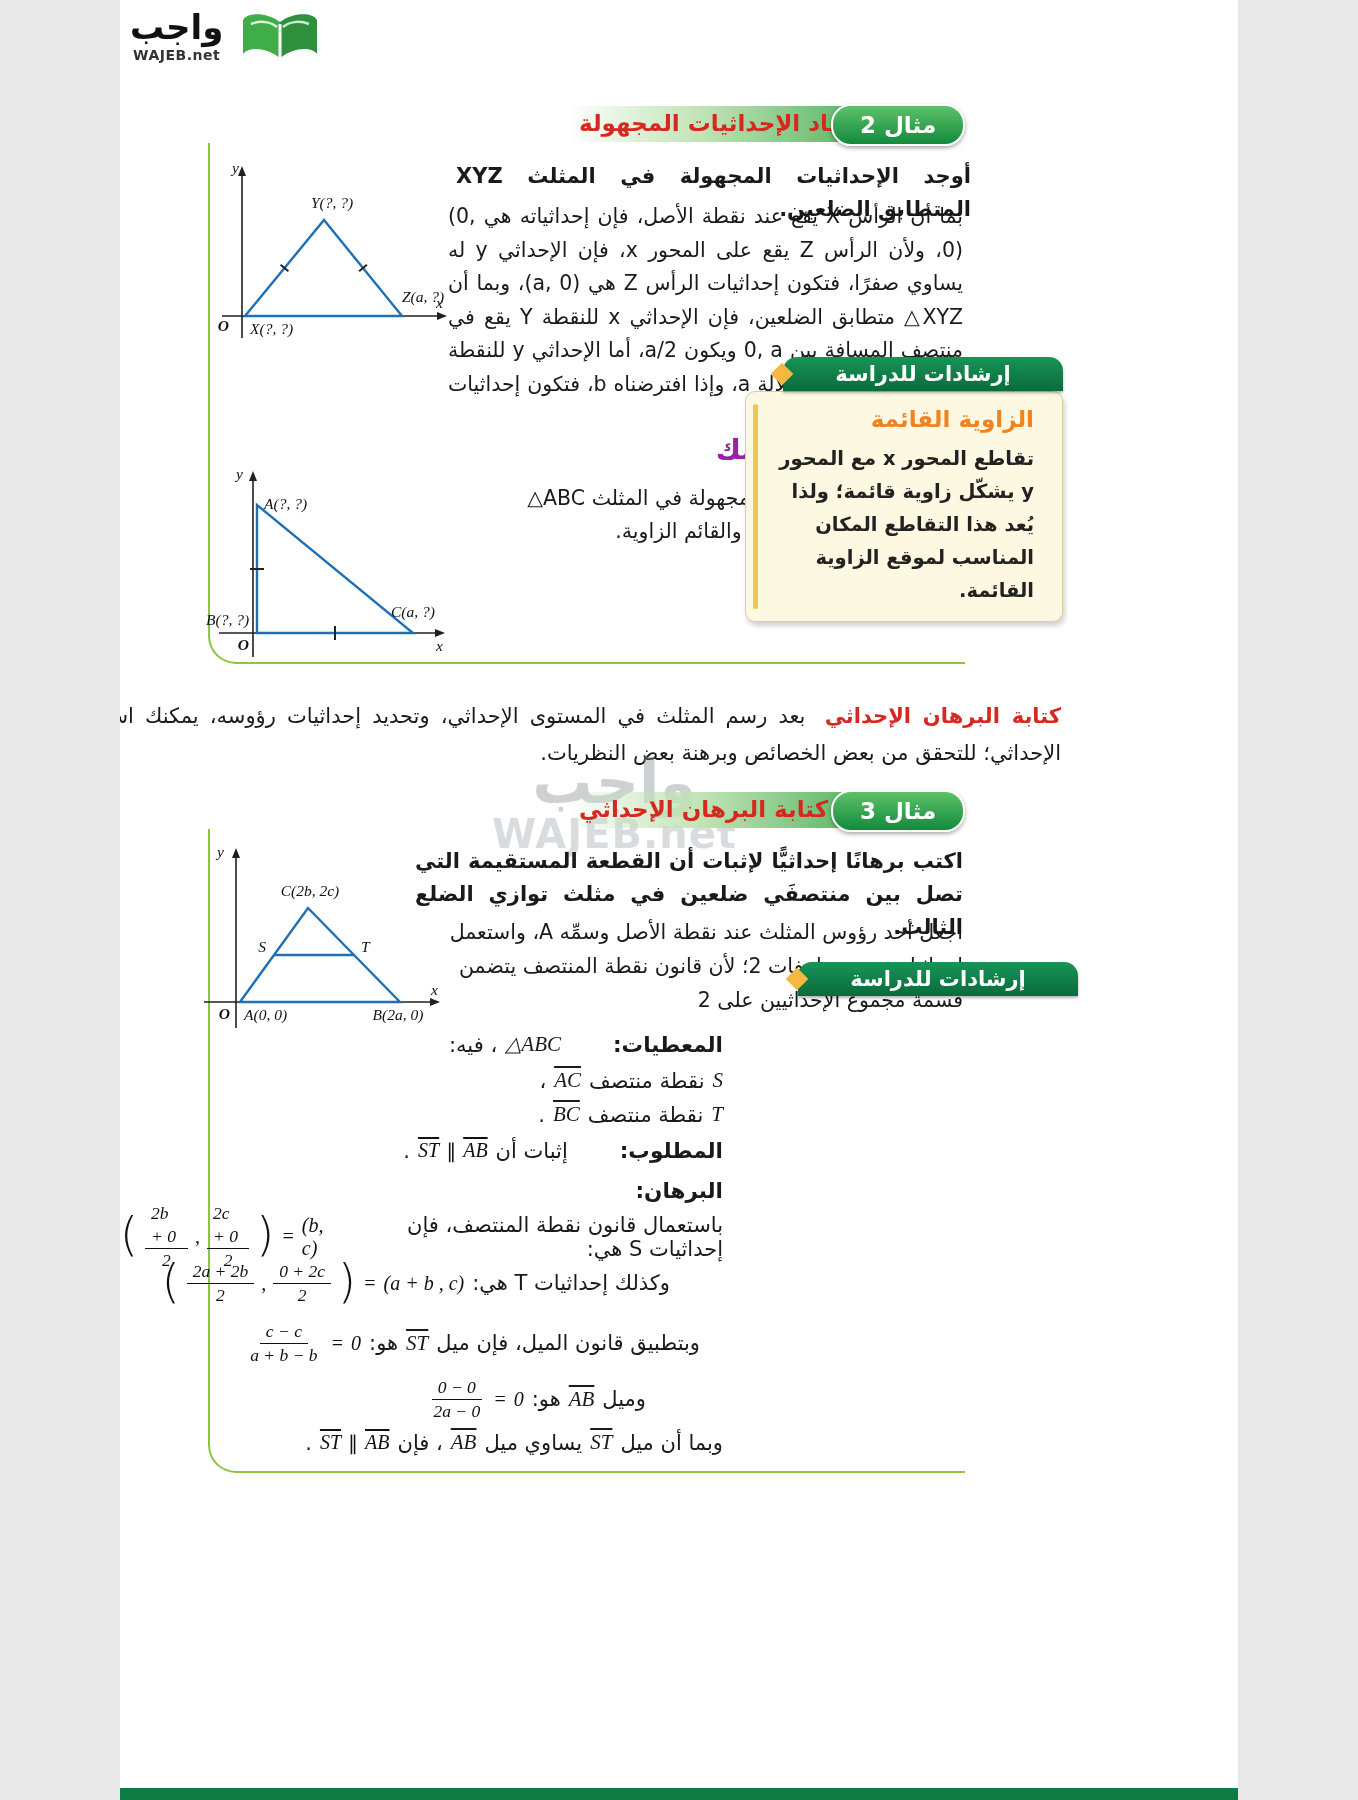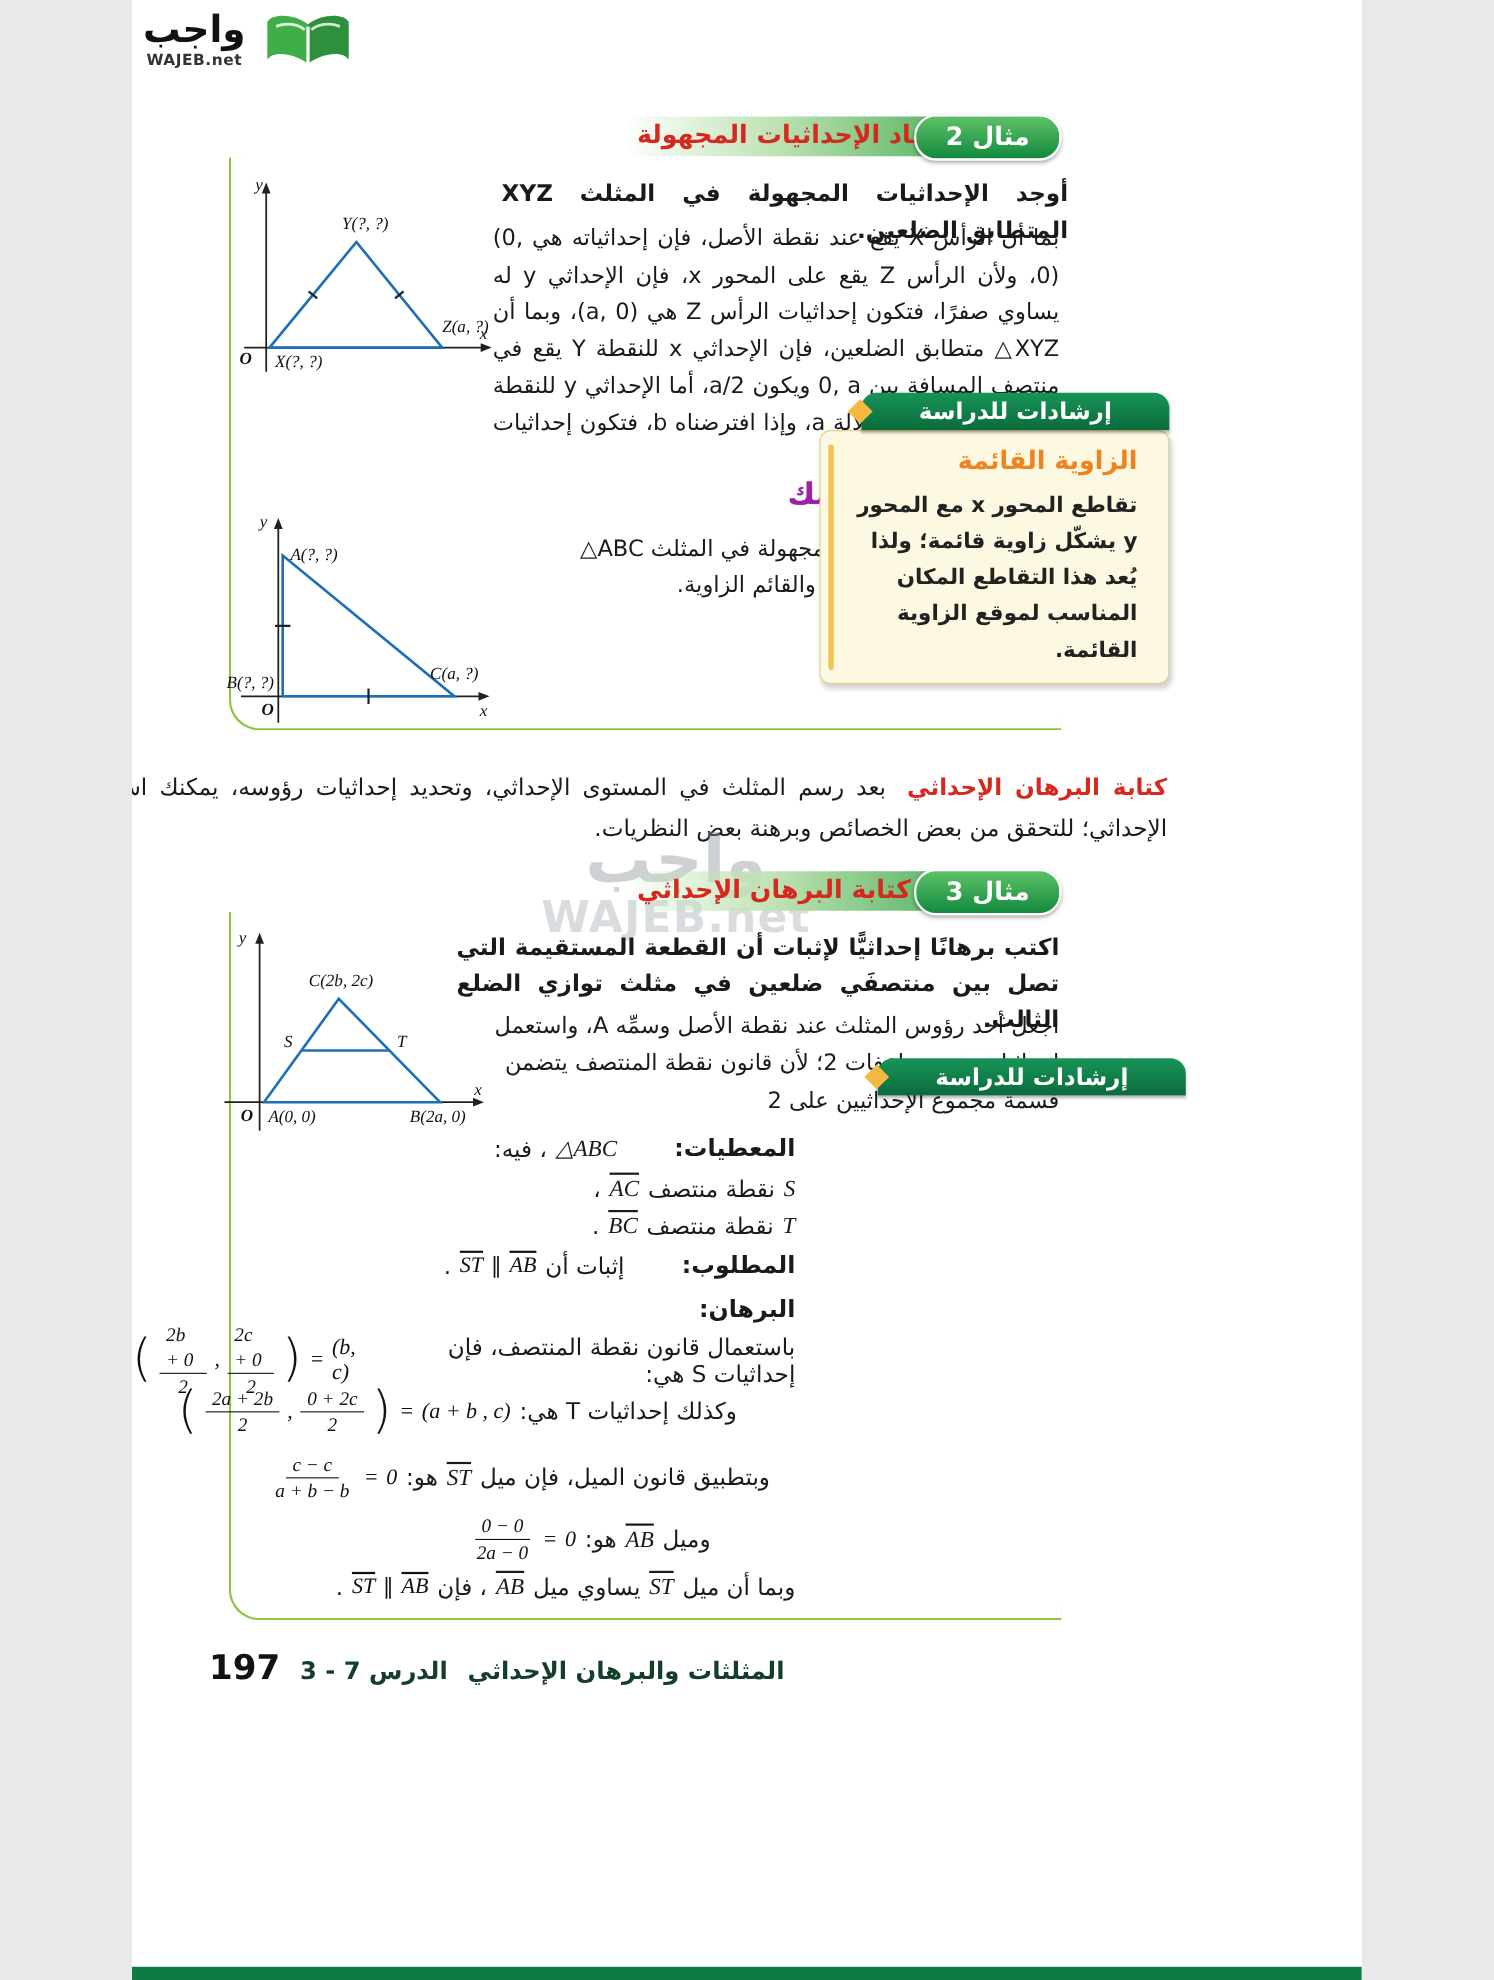--- a/index.html
+++ b/index.html
@@ -311,20 +311,15 @@
       <span class="ovl">AB</span>
     </span>
     <span>.</span>
   </div>
 
   <div class="abs tip-header" style="right:160px;top:962px;width:280px;height:34px;">
     <span class="tip-notch"></span>
     <span>إرشادات للدراسة</span>
   </div>
 
-  <div class="abs footer">
-    <span class="page-num">197</span>
-    <span class="lesson">الدرس 7 - 3</span>
-    <span class="lesson">المثلثات والبرهان الإحداثي</span>
-  </div>
   <div class="abs bottom-bar"></div>
 
 </div>
 
 </body></html>

